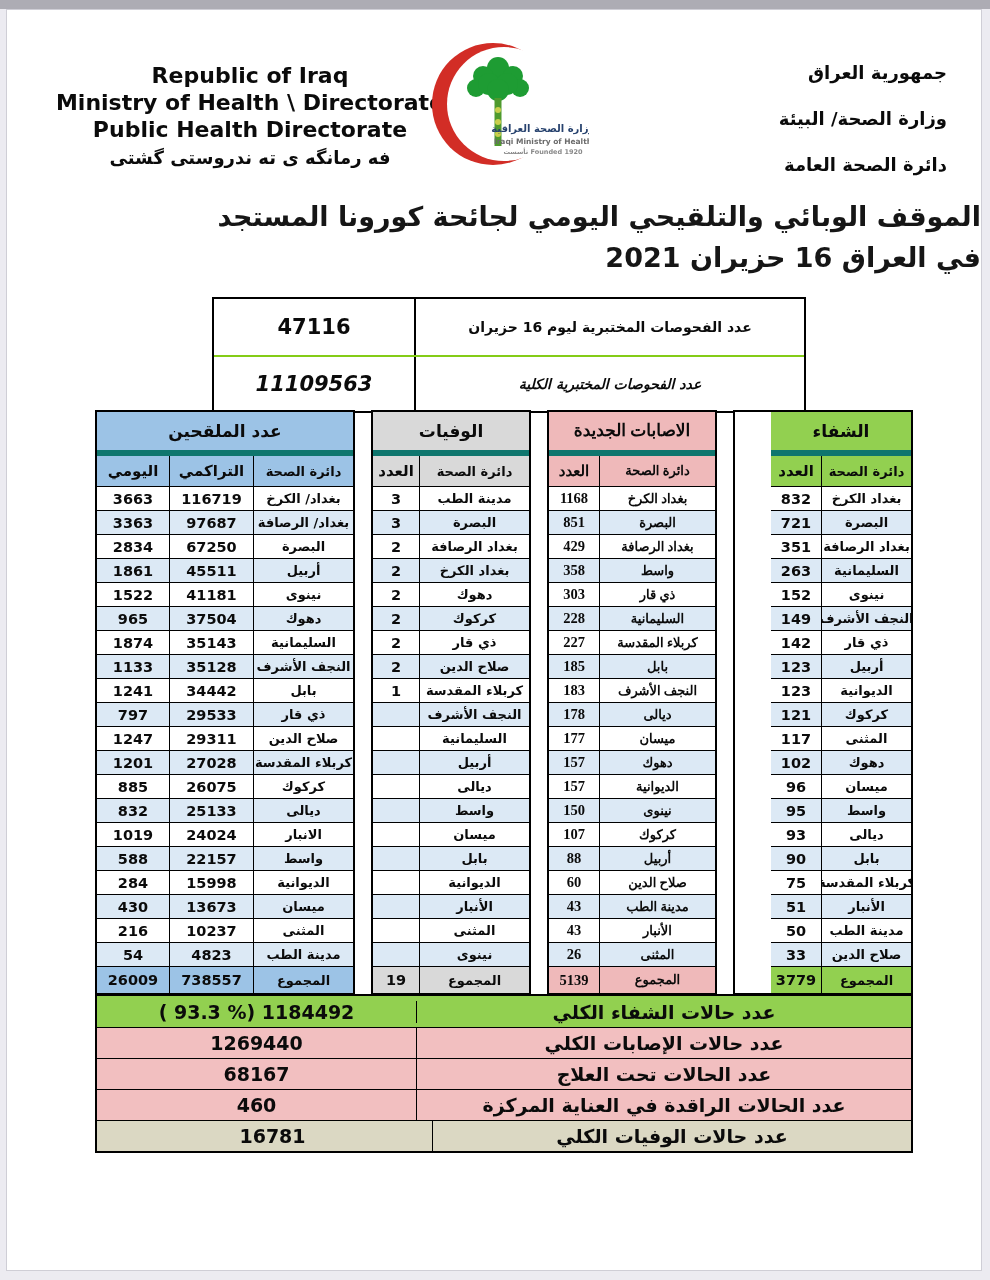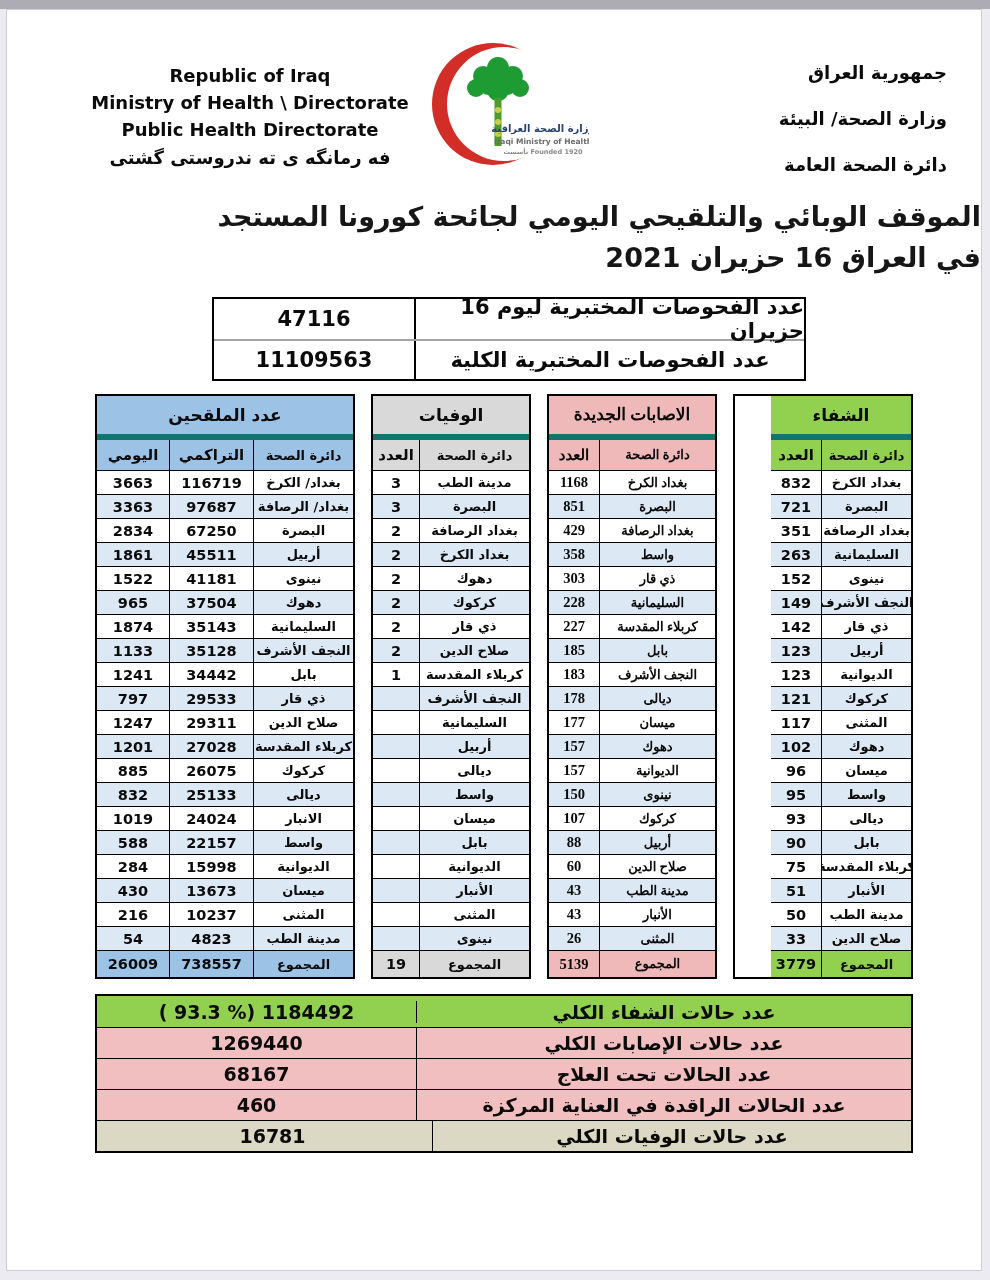--- a/index.html
+++ b/index.html
@@ -11,38 +11,38 @@
     color:#0b0b0b;
     overflow:hidden;
   }
   .top-band { position:absolute; top:0; left:0; width:990px; height:9px; background:#ADACB4; }
   .sheet {
     position:absolute; top:9px; left:6px; width:976px; height:1262px;
     background:#ffffff; border:1px solid #cfced6;
   }
   
   .hdr-en { position:absolute; top:52px; left:28px; width:430px; text-align:center; }
-  .hdr-en .en-line { font-size:18px; line-height:27px; }
+  .hdr-en .en-line { font-size:22px; line-height:27px; }
   .hdr-en .ku-line { font-size:18px; line-height:30px; }
   .hdr-ar { position:absolute; top:40px; right:34px; width:270px; text-align:right; }
   .hdr-ar .ar-line { font-size:18px; line-height:46px; }
   .logo { position:absolute; top:22px; left:412px; width:170px; height:158px; }
   
   .title-block { position:absolute; top:186px; left:0; width:100%; text-align:right; }
   .title-line { font-size:27px; line-height:41px; color:#161616; }
   
   .tests { position:absolute; top:287px; left:205px; width:594px; border:2px solid #000; background:#fff; }
-  .test-row { display:flex; height:40px; }
-  .test-row + .test-row { border-top:2px solid #a3a3a3; }
+  .test-row { display:flex; height:56px; }
+  .test-row + .test-row { border-top:2px solid #84cc16;font-style:italic; }
   .test-value { width:202px; border-right:2px solid #000; font-size:21px;
     display:flex; align-items:center; justify-content:center; }
-  .test-label { flex:1; font-size:21px; display:flex; align-items:center; justify-content:center; }
+  .test-label { flex:1; font-size:14px; display:flex; align-items:center; justify-content:center; }
   
   .tables-row { position:absolute; top:384px; left:88px; width:818px; display:flex; justify-content:space-between; }
-  .gov-table { border:2px solid #000; background:#fff; }
+  .gov-table { border:2px solid #000; background:#fff;margin-top:16px; }
   .t-vax { width:260px; } .t-deaths { width:160px; } .t-inf { width:170px;font-family:Liberation Serif, serif; } .t-rec { width:180px;padding-left:36px; }
   .t-title { height:38px; line-height:38px; text-align:center; font-size:17px; }
   .t-sub { display:flex; height:36px; border-top:6px solid #0f766e; font-size:15px; }
   .t-sub .c { display:flex; align-items:center; justify-content:center; }
   .trow { display:flex; height:24px; border-top:1px solid #000; background:#fff; }
   .trow.alt { background:var(--alt-row); }
   .t-total { display:flex; height:27px; border-top:1px solid #000; font-size:15px; }
   .c { display:flex; align-items:center; justify-content:center; overflow:hidden; }
   .c + .c { border-left:1px solid #000; }
   .c.num { font-size:14.5px; }

